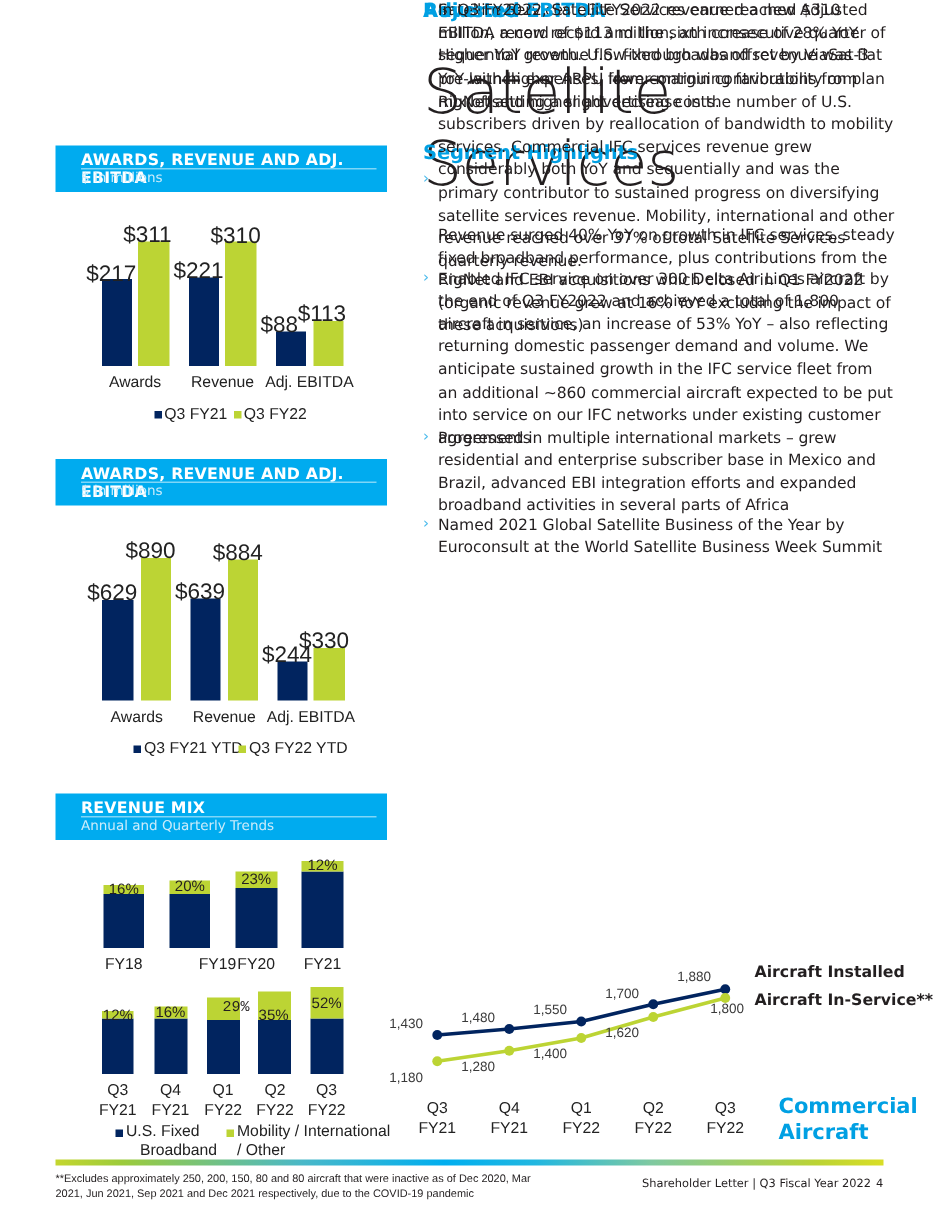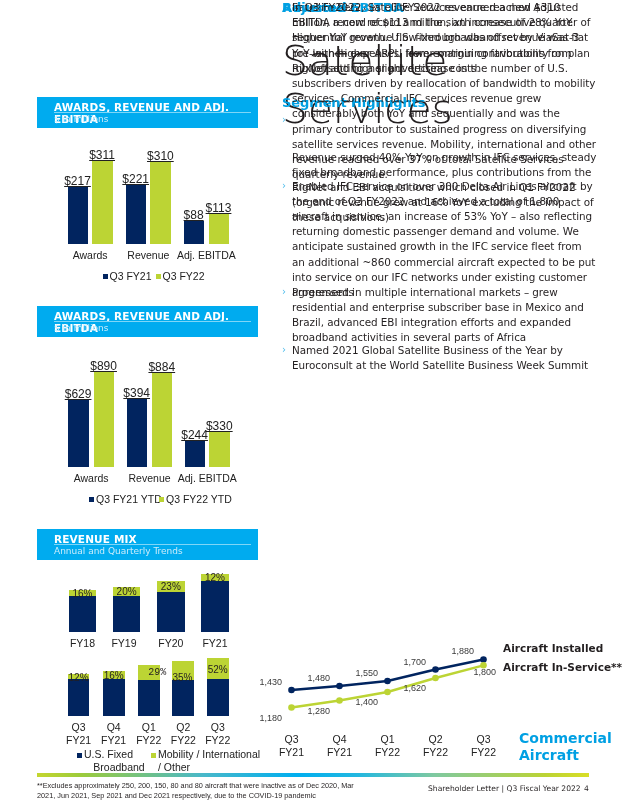--- a/index.html
+++ b/index.html
@@ -14,22 +14,22 @@
   .sec-band .t1{position:absolute;left:17px;top:4px;color:#ffffff;font-weight:bold;
         font-size:10.5px;letter-spacing:0.15px;font-family:"DejaVu Sans",sans-serif;}
   .sec-band .rule{position:absolute;left:17px;height:1.6px;background:#7FD6F7;}
   .sec-band .t2{position:absolute;left:17px;color:#CBECFB;font-size:9px;
         font-family:"DejaVu Sans",sans-serif;}
 
   .bar{position:absolute;}
   .navy{background:#01245F;}
   .green{background:#BCD434;}
 
-  .vlab{position:absolute;font-size:12px;color:#222;text-align:center;
-        font-family:"Liberation Sans",sans-serif;text-decoration:underline;}
+  .vlab{position:absolute;font-size:15px;color:#222;
+        font-family:"Liberation Sans",sans-serif;}
   .catlab{position:absolute;font-size:10.5px;color:#222;text-align:center;}
   .lgtxt{position:absolute;font-size:10.5px;color:#222;}
   .lgsq{position:absolute;width:5px;height:5px;}
 
   
   #title{position:absolute;left:282px;top:37px;font-size:41px;color:#231F20;
         font-family:"DejaVu Sans",sans-serif;font-weight:300;letter-spacing:-0.3px;}
   .h2{position:absolute;left:282px;color:#00A0E3;font-weight:bold;font-size:13px;
         font-family:"DejaVu Sans",sans-serif;letter-spacing:-0.1px;}
   .para{position:absolute;left:292px;width:305px;font-size:10.4px;color:#231F20;
@@ -109,21 +109,21 @@
       <div class="lgsq" style="left: 155.5px; top: 274.2px; background: rgb(188, 212, 52);"></div>
       <div class="lgtxt" style="left: 162.5px; top: 270px;">Q3 FY22</div>
       <div class="sec-band" style="left: 37px; top: 306px; width: 221px; height: 31px;">
         <div class="t1">AWARDS, REVENUE AND ADJ. EBITDA</div>
         <div class="rule" style="top: 14.5px; width: 197px;"></div>
         <div class="t2" style="top: 17px;">$ in millions</div>
       </div>
       <div class="bar navy" style="left: 68.1px; top: 399.797px; width: 20.6px; height: 67.303px;"></div>
       <div class="vlab" style="left: 58.1px; top: 387.297px; width: 40px;">$629</div>
       <div class="bar navy" style="left: 126.7px; top: 398.727px; width: 20.6px; height: 68.373px;"></div>
-      <div class="vlab" style="left: 116.7px; top: 386.227px; width: 40px;">$394</div>
+      <div class="vlab" style="left: 116.7px; top: 386.227px; width: 40px;">$639</div>
       <div class="bar navy" style="left: 184.6px; top: 440.992px; width: 20.6px; height: 26.108px;"></div>
       <div class="vlab" style="left: 174.6px; top: 428.492px; width: 40px;">$244</div>
       <div class="bar green" style="left: 93.6px; top: 371.87px; width: 20.6px; height: 95.23px;"></div>
       <div class="vlab" style="left: 83.6px; top: 359.37px; width: 40px;">$890</div>
       <div class="bar green" style="left: 151.8px; top: 372.512px; width: 20.6px; height: 94.588px;"></div>
       <div class="vlab" style="left: 141.8px; top: 360.012px; width: 40px;">$884</div>
       <div class="bar green" style="left: 209.3px; top: 431.79px; width: 20.6px; height: 35.31px;"></div>
       <div class="vlab" style="left: 199.3px; top: 419.29px; width: 40px;">$330</div>
       <div class="catlab" style="left: 41.15px; top: 471.5px; width: 100px;">Awards</div>
       <div class="catlab" style="left: 99.55px; top: 471.5px; width: 100px;">Revenue</div>
@@ -137,21 +137,21 @@
         <div class="rule" style="top: 14.5px; width: 197px;"></div>
         <div class="t2" style="top: 17px;">Annual and Quarterly Trends</div>
       </div>
       <div class="bar navy" style="left: 68.7px; top: 596.3px; width: 27.6px; height: 35.7px;"></div>
       <div class="bar green" style="left: 68.7px; top: 589.5px; width: 27.6px; height: 6.8px;"></div>
       <div class="pctlab" style="left: 68.7px; top: 587.9px; width: 27.6px;">16%</div>
       <div class="catlab" style="left: 42.5px; top: 636.5px; width: 80px;">FY18</div>
       <div class="bar navy" style="left: 112.8px; top: 595.6px; width: 27.6px; height: 36.4px;"></div>
       <div class="bar green" style="left: 112.8px; top: 586.5px; width: 27.6px; height: 9.1px;"></div>
       <div class="pctlab" style="left: 112.8px; top: 586.05px; width: 27.6px;">20%</div>
-      <div class="catlab" style="left: 84px; top: 636.5px; width: 80px;">FY19</div>
+      <div class="catlab" style="left: 105px; top: 636.5px; width: 80px;">FY19</div>
       <div class="bar navy" style="left: 157px; top: 592.345px; width: 27.6px; height: 39.655px;"></div>
       <div class="bar green" style="left: 157px; top: 580.5px; width: 27.6px; height: 11.845px;"></div>
       <div class="pctlab" style="left: 157px; top: 581.423px; width: 27.6px;">23%</div>
       <div class="catlab" style="left: 130.8px; top: 636.5px; width: 80px;">FY20</div>
       <div class="bar navy" style="left: 201.2px; top: 580.52px; width: 27.6px; height: 51.48px;"></div>
       <div class="bar green" style="left: 201.2px; top: 573.5px; width: 27.6px; height: 7.02px;"></div>
       <div class="pctlab" style="left: 201.2px; top: 572.01px; width: 27.6px;">12%</div>
       <div class="catlab" style="left: 175px; top: 636.5px; width: 80px;">FY21</div>
       <div class="bar navy" style="left: 67.6px; top: 679.38px; width: 21.9px; height: 36.52px;"></div>
       <div class="bar green" style="left: 67.6px; top: 674.4px; width: 21.9px; height: 4.98px;"></div>

